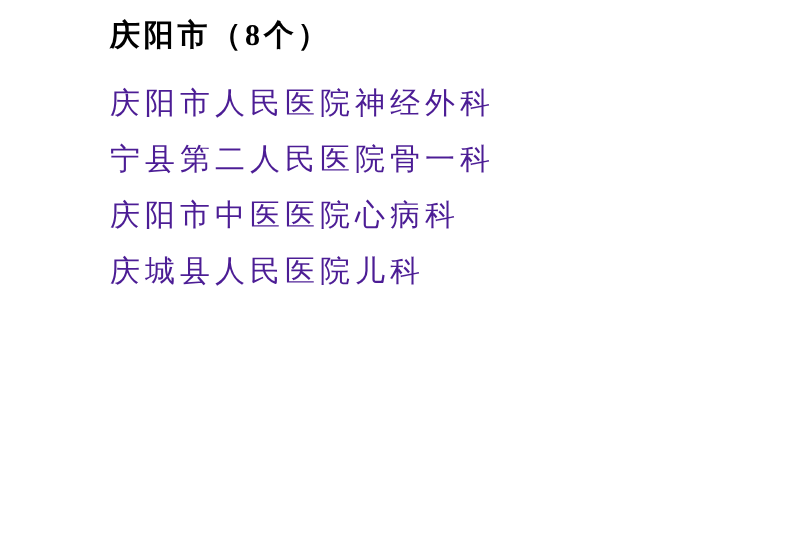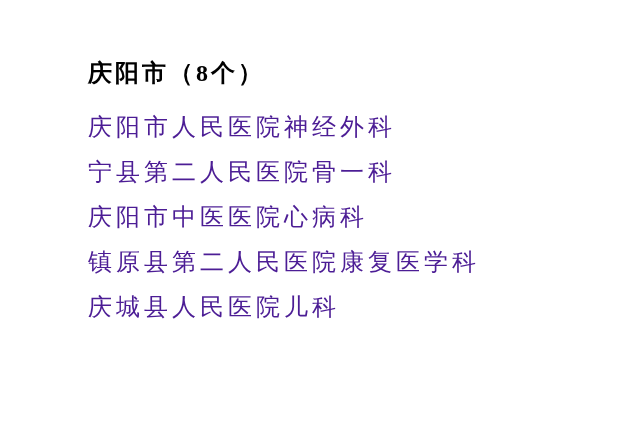--- a/index.html
+++ b/index.html
@@ -13,21 +13,20 @@
       height: 440px;
       background: #ffffff;
       overflow: hidden;
       font-family: "Liberation Serif", "DejaVu Serif", serif;
     }
     .content {
       position: absolute;
       left: 88px;
       top: 14px;
       right: 10px;
-      margin-top: 44px;
     }
     .section-heading {
       font-size: 24px;
       font-weight: bold;
       color: #000000;
       letter-spacing: 3px;
       line-height: 30px;
       white-space: nowrap;
     }
     .hospital-list {
@@ -46,17 +45,16 @@
 </head>
 <body>
 
 <div class="page">
   <div class="content">
     <div class="section-heading">庆阳市（8个）</div>
     <div class="hospital-list">
       <div class="list-item">庆阳市人民医院神经外科</div>
       <div class="list-item">宁县第二人民医院骨一科</div>
       <div class="list-item">庆阳市中医医院心病科</div>
-      <div class="list-item">镇原县第二人民医院康复医学科</div>
       <div class="list-item">庆城县人民医院儿科</div>
     </div>
   </div>
 </div>
 
 </body></html>

